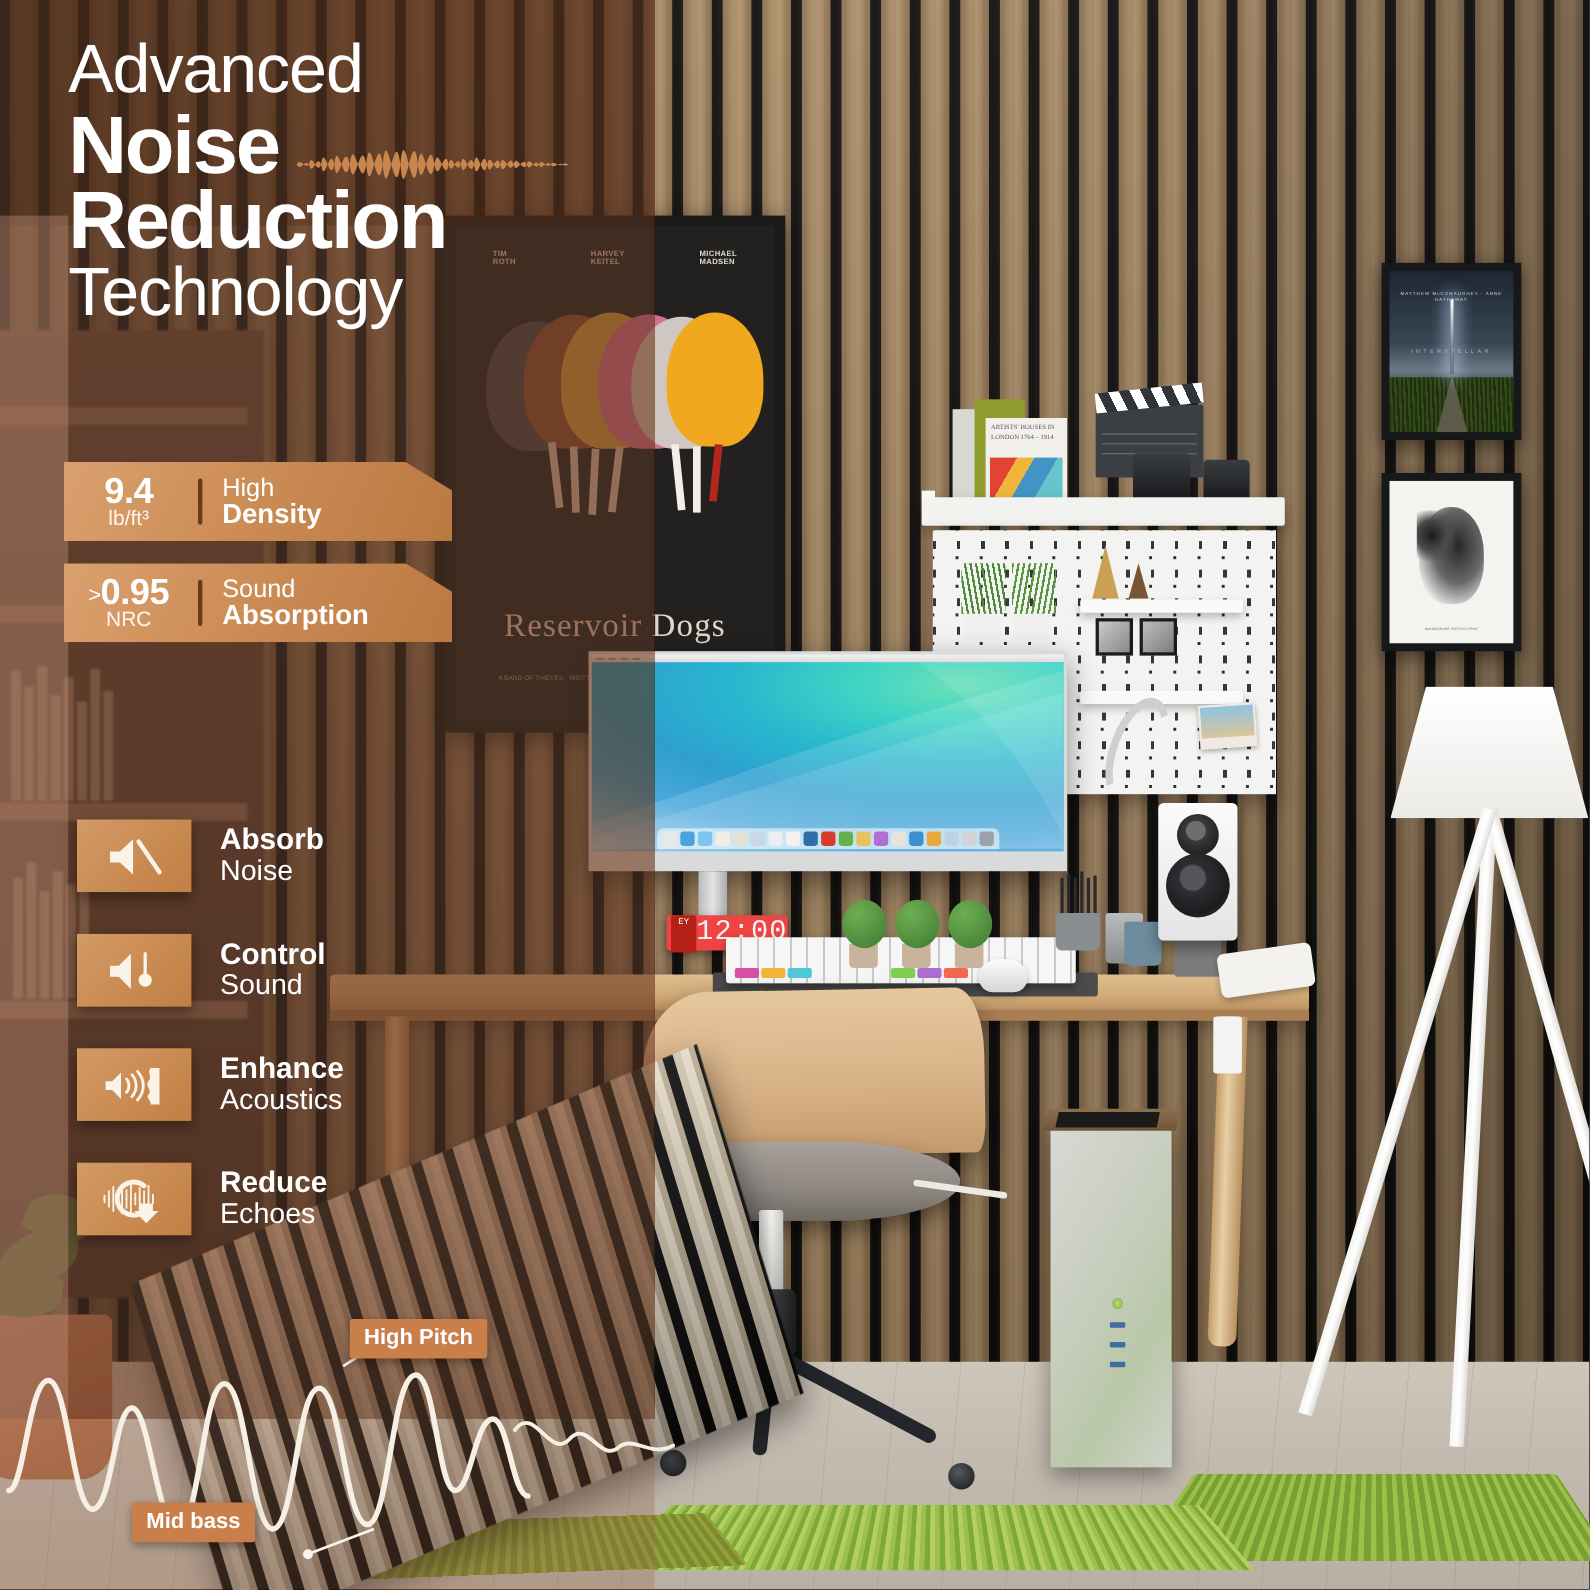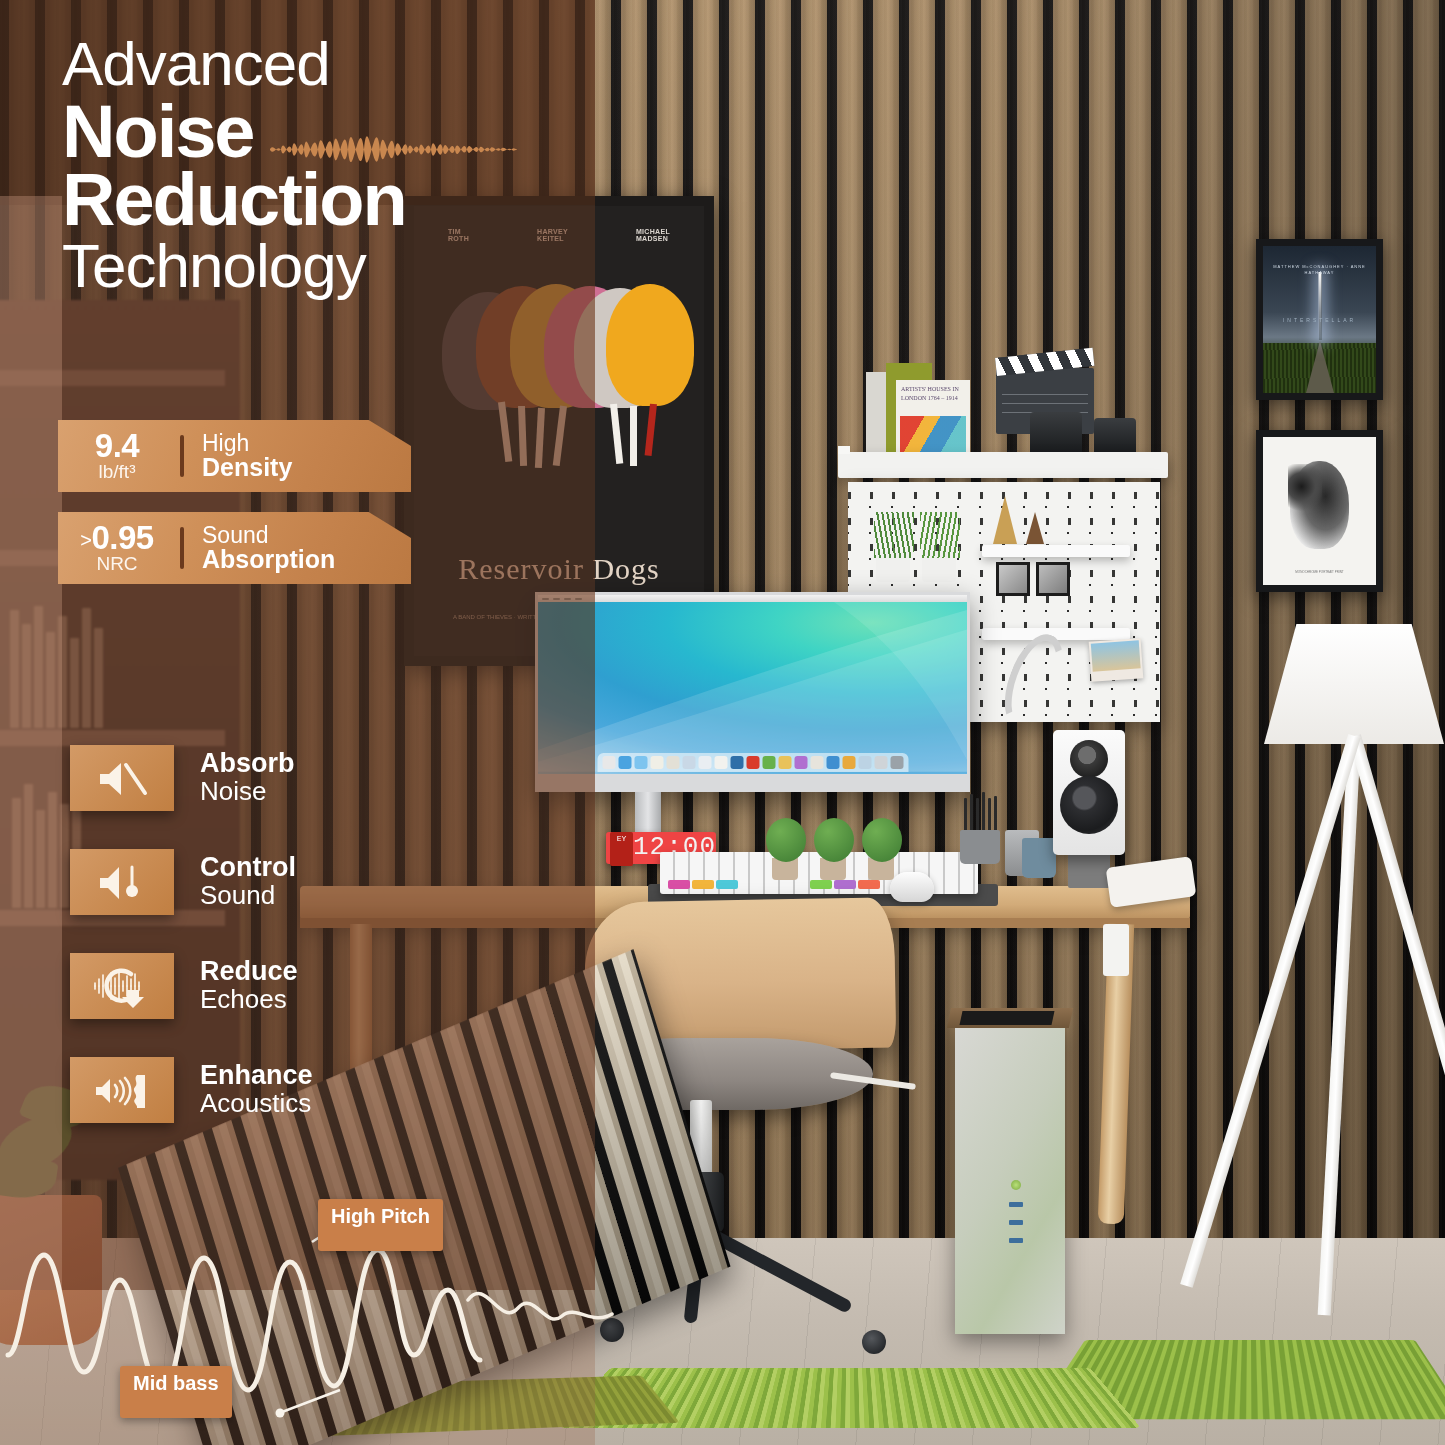--- a/index.html
+++ b/index.html
@@ -280,21 +280,21 @@
   .feat{ display:flex; align-items:center; height:72px; margin-bottom:32px; }
   .feat .ic{ width:104px; height:66px; background:linear-gradient(135deg,#d39a66,#c17f42);
      box-shadow:0 5px 12px rgba(0,0,0,.4); display:flex; align-items:center; justify-content:center;}
   .feat .tx{ margin-left:26px; color:#fff; }
   .feat .tx .a{ font-size:27px; font-weight:700; line-height:1.03;}
   .feat .tx .b{ font-size:26px; font-weight:400; line-height:1.06;}
 
   
   .callouts{ position:absolute; left:0; top:1150px; width:620px; height:295px; z-index:43;}
   .tag{ position:absolute; background:#c97f49; color:#fff; font-weight:700; font-size:20px;
-     padding:6px 13px 23px; border-radius:3px; box-shadow:0 3px 8px rgba(0,0,0,.35);}
+     padding:6px 13px 7px; border-radius:3px; box-shadow:0 3px 8px rgba(0,0,0,.35);}
   .tag-high{ left:318px; top:49px; }
   .tag-mid{ left:120px; top:216px; }
 </style>
 </head>
 <body>
 
 <div class="stage">
 
   <div class="photo">
 
@@ -621,54 +621,54 @@
         </svg>
       </div>
       <div class="tx">
         <div class="a">Control</div>
         <div class="b">Sound</div>
       </div>
     </div>
 
     <div class="feat">
       <div class="ic">
+        <svg width="58" height="42" viewBox="0 0 58 42">
+          <path d="M17,10 L9,18 H3 V26 H9 L17,34 Z" fill="#fbf3e8"></path>
+          <g stroke="#fbf3e8" stroke-width="2.6" fill="none" stroke-linecap="round">
+            <path d="M22,16 C25,19 25,25 22,28"></path>
+            <path d="M27,12 C32,18 32,26 27,32"></path>
+            <path d="M32,9  C39,17 39,27 32,35"></path>
+          </g>
+          <path d="M44,6 C40,10 46,14 42,18 C38,22 46,26 42,30 C39,33 45,36 44,39 L52,39 L52,6 Z" fill="#fbf3e8"></path>
+        </svg>
+      </div>
+      <div class="tx">
+        <div class="a">Enhance</div>
+        <div class="b">Acoustics</div>
+      </div>
+    </div>
+
+    <div class="feat">
+      <div class="ic">
         <svg width="62" height="44" viewBox="0 0 62 44">
           <g stroke="#fbf3e8" stroke-width="1.7" stroke-linecap="round">
             <path d="M4,22 v-3 M8,22 v-7 M12,22 v-11 M16,22 v-6 M20,22 v-13 M24,22 v-8
                      M28,22 v-15 M32,22 v-5 M36,22 v-10 M40,22 v-7 M44,22 v-12 M48,22 v-4"></path>
             <path d="M4,22 v3 M8,22 v7 M12,22 v11 M16,22 v6 M20,22 v13 M24,22 v8
                      M28,22 v15 M32,22 v5 M36,22 v10 M40,22 v7 M44,22 v12 M48,22 v4"></path>
           </g>
           <path d="M40,10 A15,15 0 1 0 43,30" stroke="#fbf3e8" stroke-width="4.5" fill="none" stroke-linecap="round"></path>
           <path d="M36,26 h12 v7 h5 l-11,11 l-11,-11 h5 z" fill="#fbf3e8"></path>
         </svg>
       </div>
       <div class="tx">
         <div class="a">Reduce</div>
         <div class="b">Echoes</div>
       </div>
     </div>
-
-    <div class="feat">
-      <div class="ic">
-        <svg width="58" height="42" viewBox="0 0 58 42">
-          <path d="M17,10 L9,18 H3 V26 H9 L17,34 Z" fill="#fbf3e8"></path>
-          <g stroke="#fbf3e8" stroke-width="2.6" fill="none" stroke-linecap="round">
-            <path d="M22,16 C25,19 25,25 22,28"></path>
-            <path d="M27,12 C32,18 32,26 27,32"></path>
-            <path d="M32,9  C39,17 39,27 32,35"></path>
-          </g>
-          <path d="M44,6 C40,10 46,14 42,18 C38,22 46,26 42,30 C39,33 45,36 44,39 L52,39 L52,6 Z" fill="#fbf3e8"></path>
-        </svg>
-      </div>
-      <div class="tx">
-        <div class="a">Enhance</div>
-        <div class="b">Acoustics</div>
-      </div>
-    </div>
   </div>
 
   <div class="callouts">
     <svg width="620" height="295" viewBox="0 0 620 295">
       <path fill="none" stroke="#f6efe4" stroke-width="5" stroke-linecap="round" d="M8,205 C22,205 26,105 44,105 C62,105 66,222 84,222 C102,222 104,130 120,130
            C136,130 142,238 162,238 C182,238 184,108 204,108 C224,108 228,240 248,240
            C268,240 270,112 290,112 C310,112 314,236 334,236 C354,236 356,100 378,100
            C396,100 398,205 414,205 C428,205 432,140 448,140 C462,140 466,210 480,210"></path>
       <path fill="none" stroke="#f6efe4" stroke-width="3.5" stroke-linecap="round" d="M468,150 C486,126 500,178 518,158 C534,140 546,180 562,166 C576,154 592,176 612,164"></path>
 

